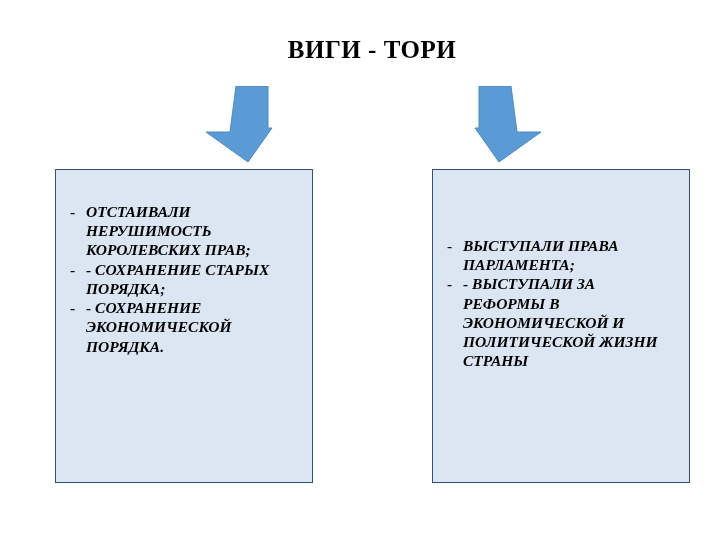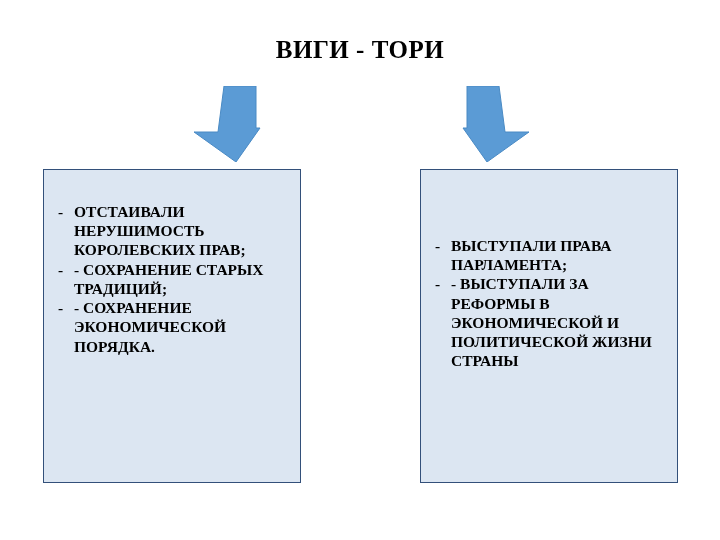--- a/index.html
+++ b/index.html
@@ -10,20 +10,21 @@
     width: 720px;
     height: 540px;
     background: #ffffff;
     font-family: "Liberation Serif", serif;
     overflow: hidden;
   }
   .slide {
     position: relative;
     width: 616px;
     height: 540px;
+    margin-left: 12px;
   }
   .title {
     position: absolute;
     top: 36px;
     left: 0;
     width: 720px;
     text-align: center;
     font-family: "Liberation Serif", serif;
     font-weight: bold;
     font-size: 25px;
@@ -83,20 +84,21 @@
     margin: 0 0 0 0;
     padding: 0 10px 0 14px;
   }
   .dash {
     width: 16px;
     flex: 0 0 16px;
     text-align: left;
   }
   .item-text {
     flex: 1 1 auto;
+    font-style: italic;
   }
 </style>
 </head>
 <body>
 
 <div class="slide">
 
   <div class="title">ВИГИ - ТОРИ</div>
 
   <div class="arrow" style="left:168px; top:86px;">
@@ -113,21 +115,21 @@
 
   <div class="box box-left">
     <div class="box-inner">
       <ul class="items">
         <li>
           <span class="dash">-</span>
           <span class="item-text">ОТСТАИВАЛИ НЕРУШИМОСТЬ КОРОЛЕВСКИХ ПРАВ;</span>
         </li>
         <li>
           <span class="dash">-</span>
-          <span class="item-text">- СОХРАНЕНИЕ СТАРЫХ ТРАДИЦИЙ;</span>
+          <span class="item-text">- СОХРАНЕНИЕ СТАРЫХ ПОРЯДКА;</span>
         </li>
         <li>
           <span class="dash">-</span>
           <span class="item-text">- СОХРАНЕНИЕ ЭКОНОМИЧЕСКОЙ ПОРЯДКА.</span>
         </li>
       </ul>
     </div>
   </div>
 
   <div class="box box-right">

